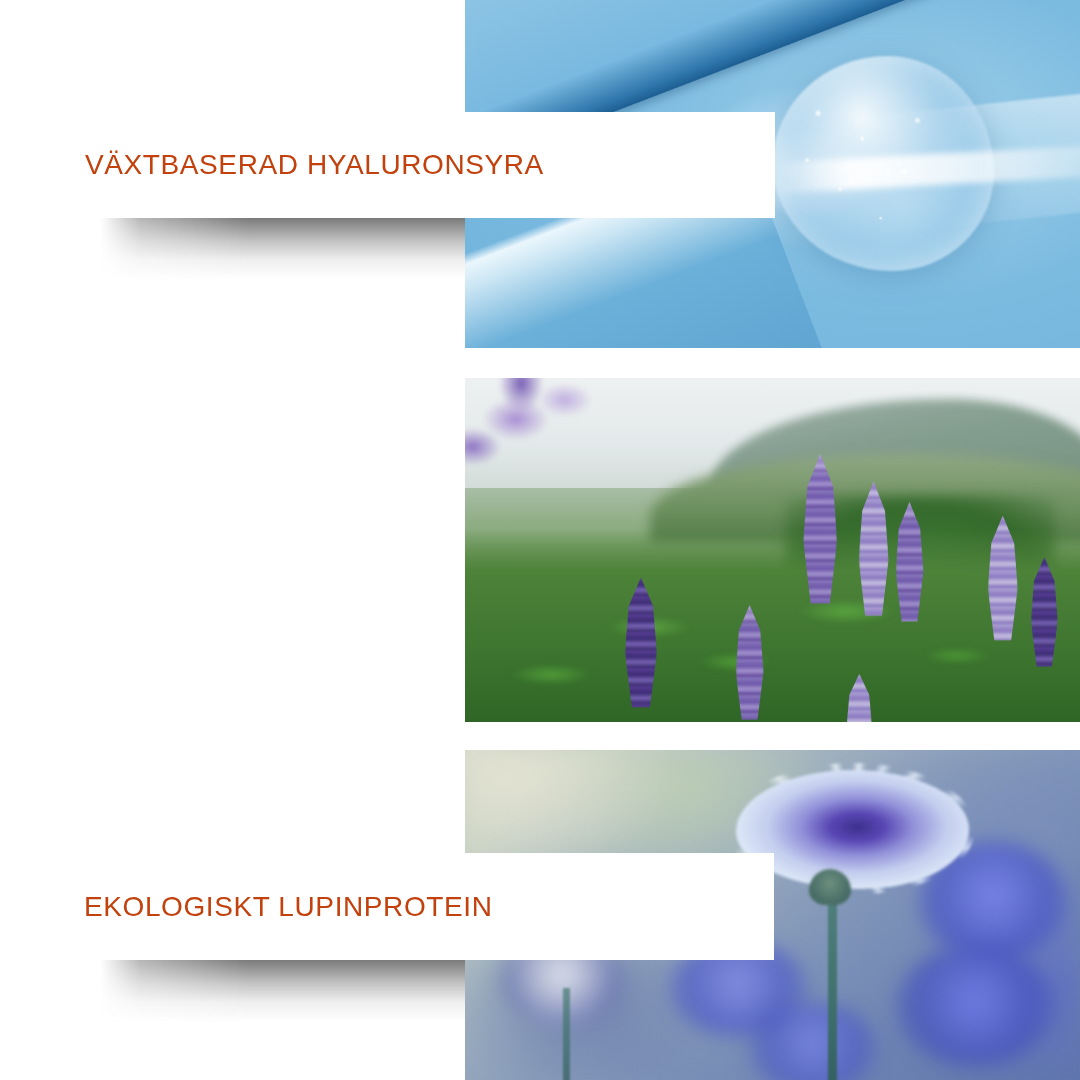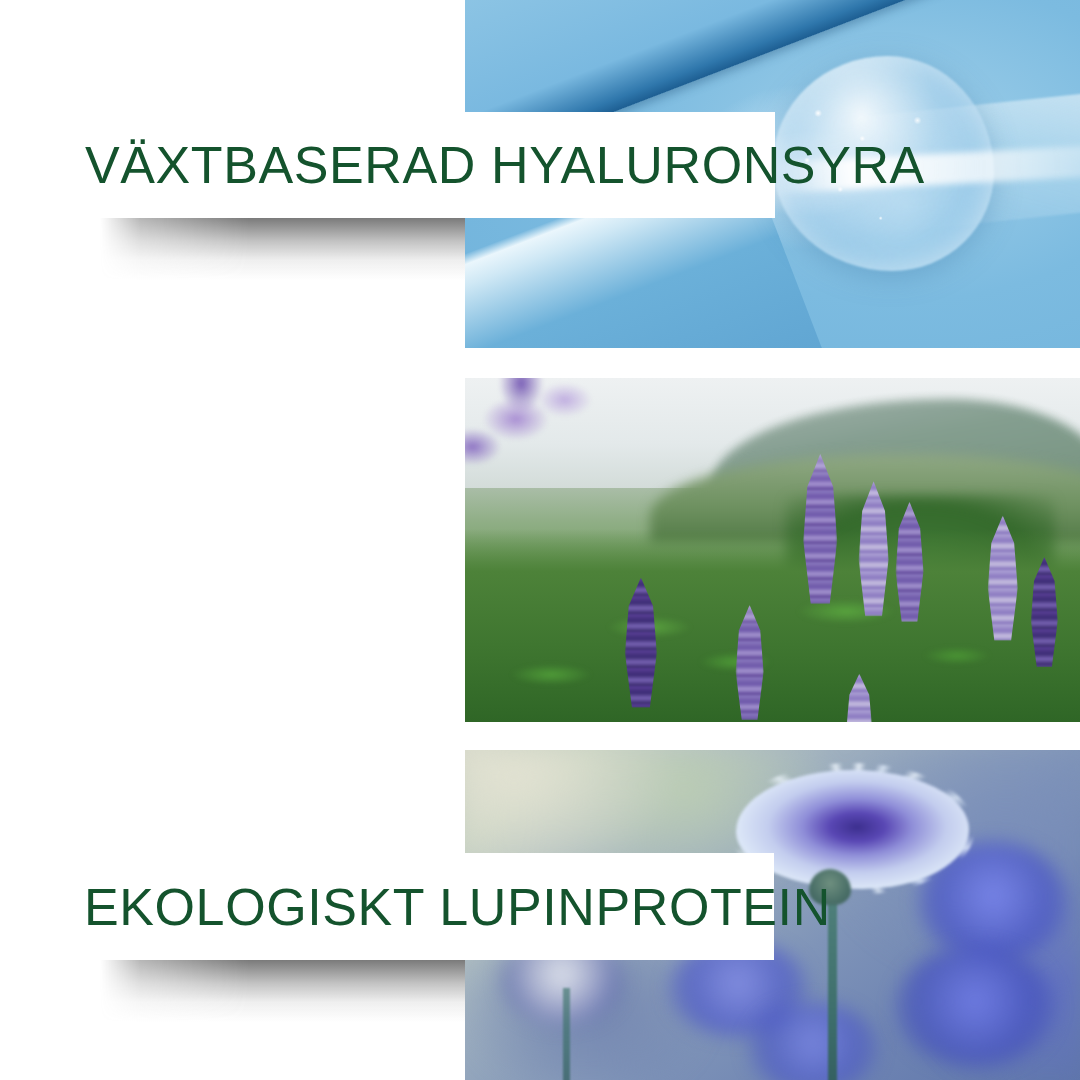--- a/index.html
+++ b/index.html
@@ -268,24 +268,24 @@
     left: 0; top: 0;
     width: 100%; height: 100%;
     background: #ffffff;
     z-index: 3;
     display: flex;
     align-items: center;
   }
   .plate-label {
     display: block;
     white-space: nowrap;
-    color: #14532d;
+    color: #c2410c;
     font-family: "Liberation Sans", sans-serif;
     font-weight: 400;
-    font-size: 52px;
+    font-size: 28px;
     letter-spacing: .6px;
     line-height: 1;
   }
   
   .photo { z-index: 2; }
 </style>
 </head>
 <body>
 
 <div id="stage">

